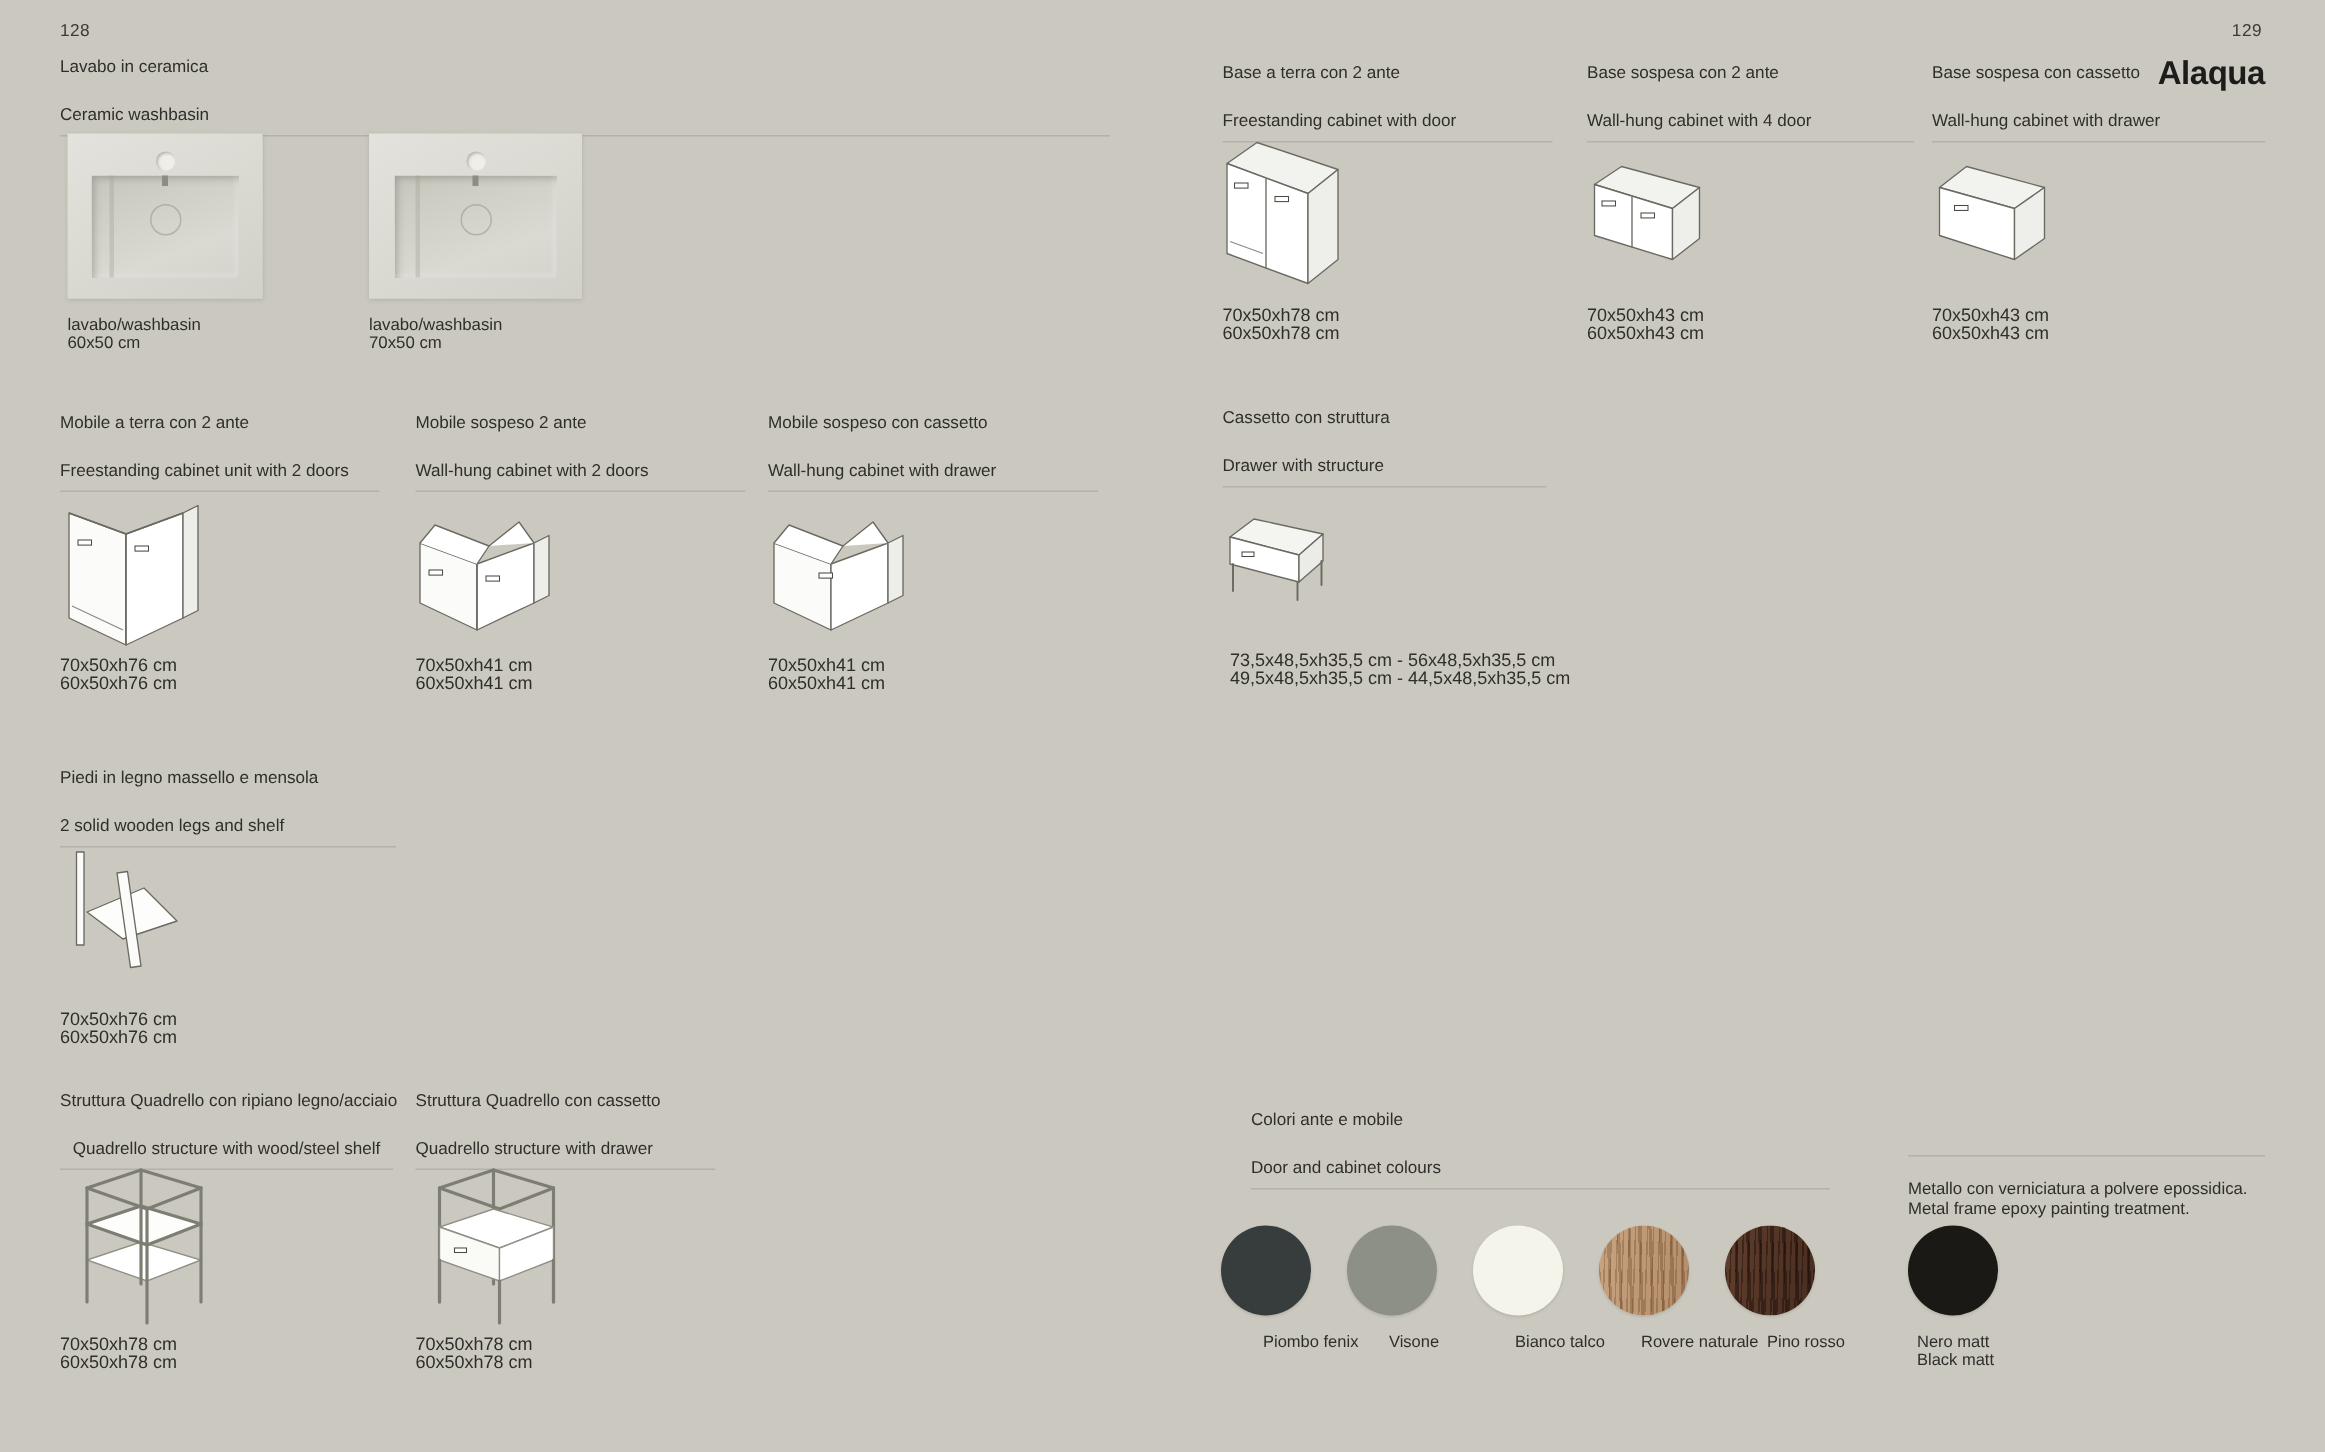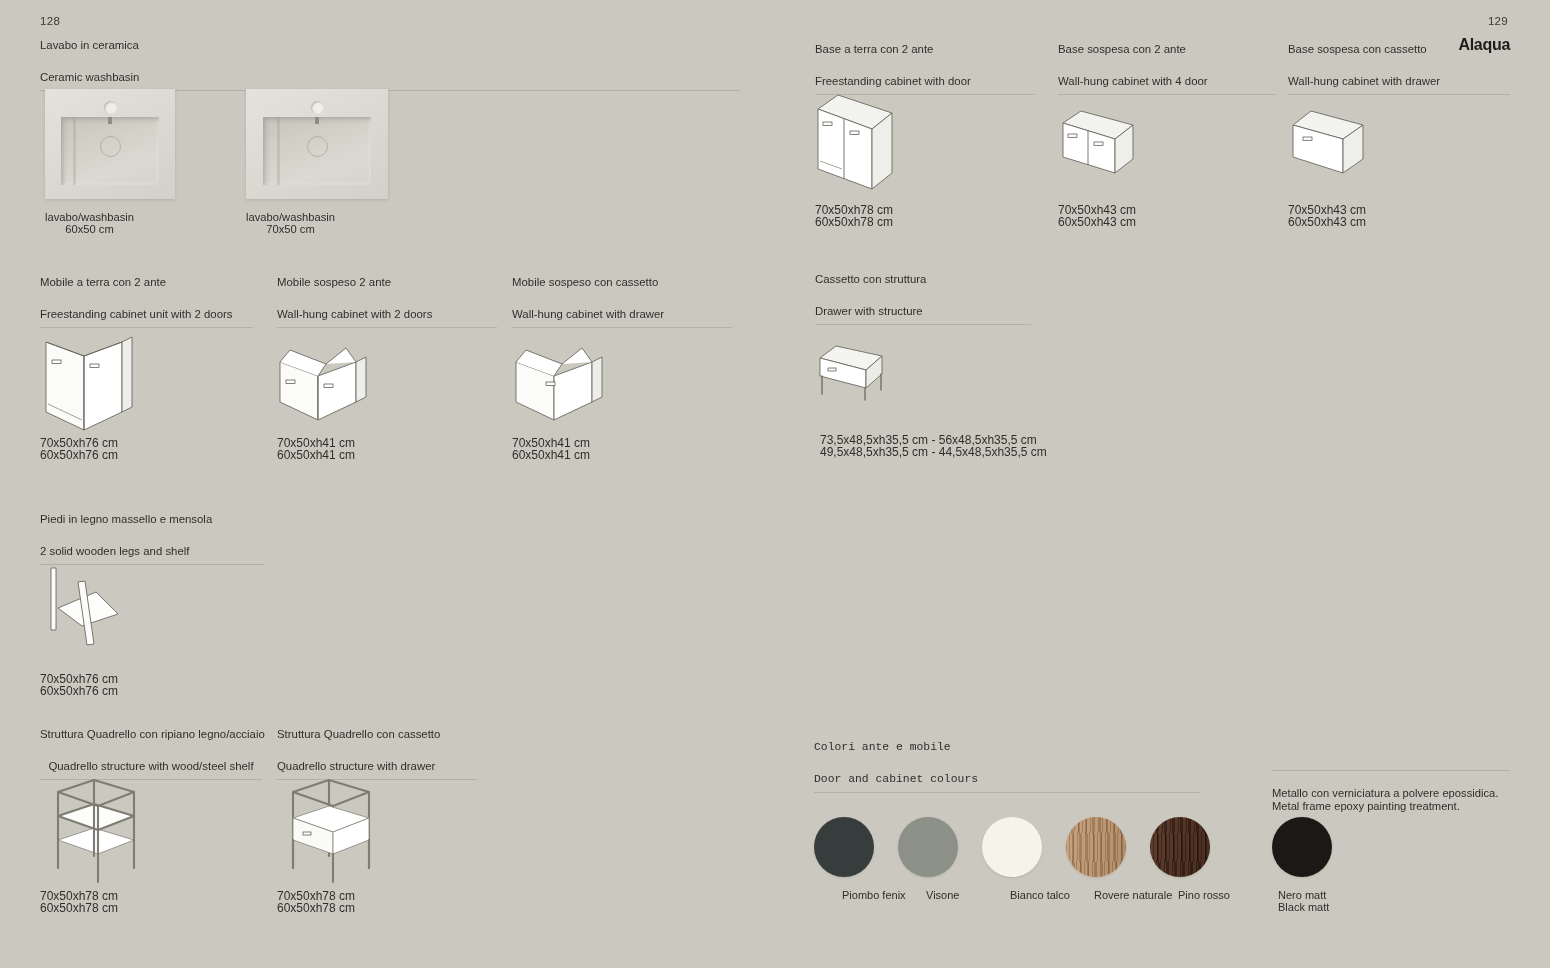--- a/index.html
+++ b/index.html
@@ -30,21 +30,21 @@
     letter-spacing: .3px;
     color: #3a3a36;
   }
   #pagenum-left  { left: 40px;  top: 15px; }
   #pagenum-right { right: 42px; top: 15px; }
 
   #brand-logo {
     position: absolute;
     right: 40px;
     top: 36px;
-    font-size: 16px;
+    font-size: 22px;
     font-weight: 700;
     letter-spacing: -.3px;
     color: #1c1c1a;
   }
 
   
   .sect-title {
     font-size: 11.4px;
     line-height: 11.6px;
     color: #2e2e2b;
@@ -65,21 +65,20 @@
     line-height: 12.2px;
     color: #2e2e2b;
     white-space: nowrap;
   }
 
   .caption {
     font-size: 11.2px;
     line-height: 12.4px;
     color: #2e2e2b;
     white-space: nowrap;
-    text-align: center;
   }
 
   
   .basin {
     position: relative;
     background: linear-gradient(150deg,#e3e2dc 0%, #dbdad3 45%, #d2d1c9 100%);
     box-shadow: 0 1px 3px rgba(90,90,80,.22);
   }
   .basin .rim {
     position: absolute;
@@ -474,21 +473,21 @@
         <path d="M53 48 L53 60"></path>
         <path d="M69 34 L69 50"></path>
       </g>
     </svg>
   </div>
   <div class="blk dims" style="left:820px; top:434px;">
     <div>73,5x48,5xh35,5 cm - 56x48,5xh35,5 cm</div>
     <div>49,5x48,5xh35,5 cm - 44,5x48,5xh35,5 cm</div>
   </div>
 
-  <div class="blk" style="left:814px; top:742px; width:386px;font-family:Liberation Mono, monospace;">
+  <div class="blk" style="left:834px; top:742px; width:386px;">
     <div class="sect-title">
       <span class="it">Colori ante e mobile</span>
       <span class="en">Door and cabinet colours</span>
     </div>
     <div class="rule"></div>
   </div>
   <div class="blk" style="left:814px; top:817px;">
     <div class="swatch-row">
       <div class="swatch-cell">
         <div class="swatch" style="background:#373d3c;"></div>

